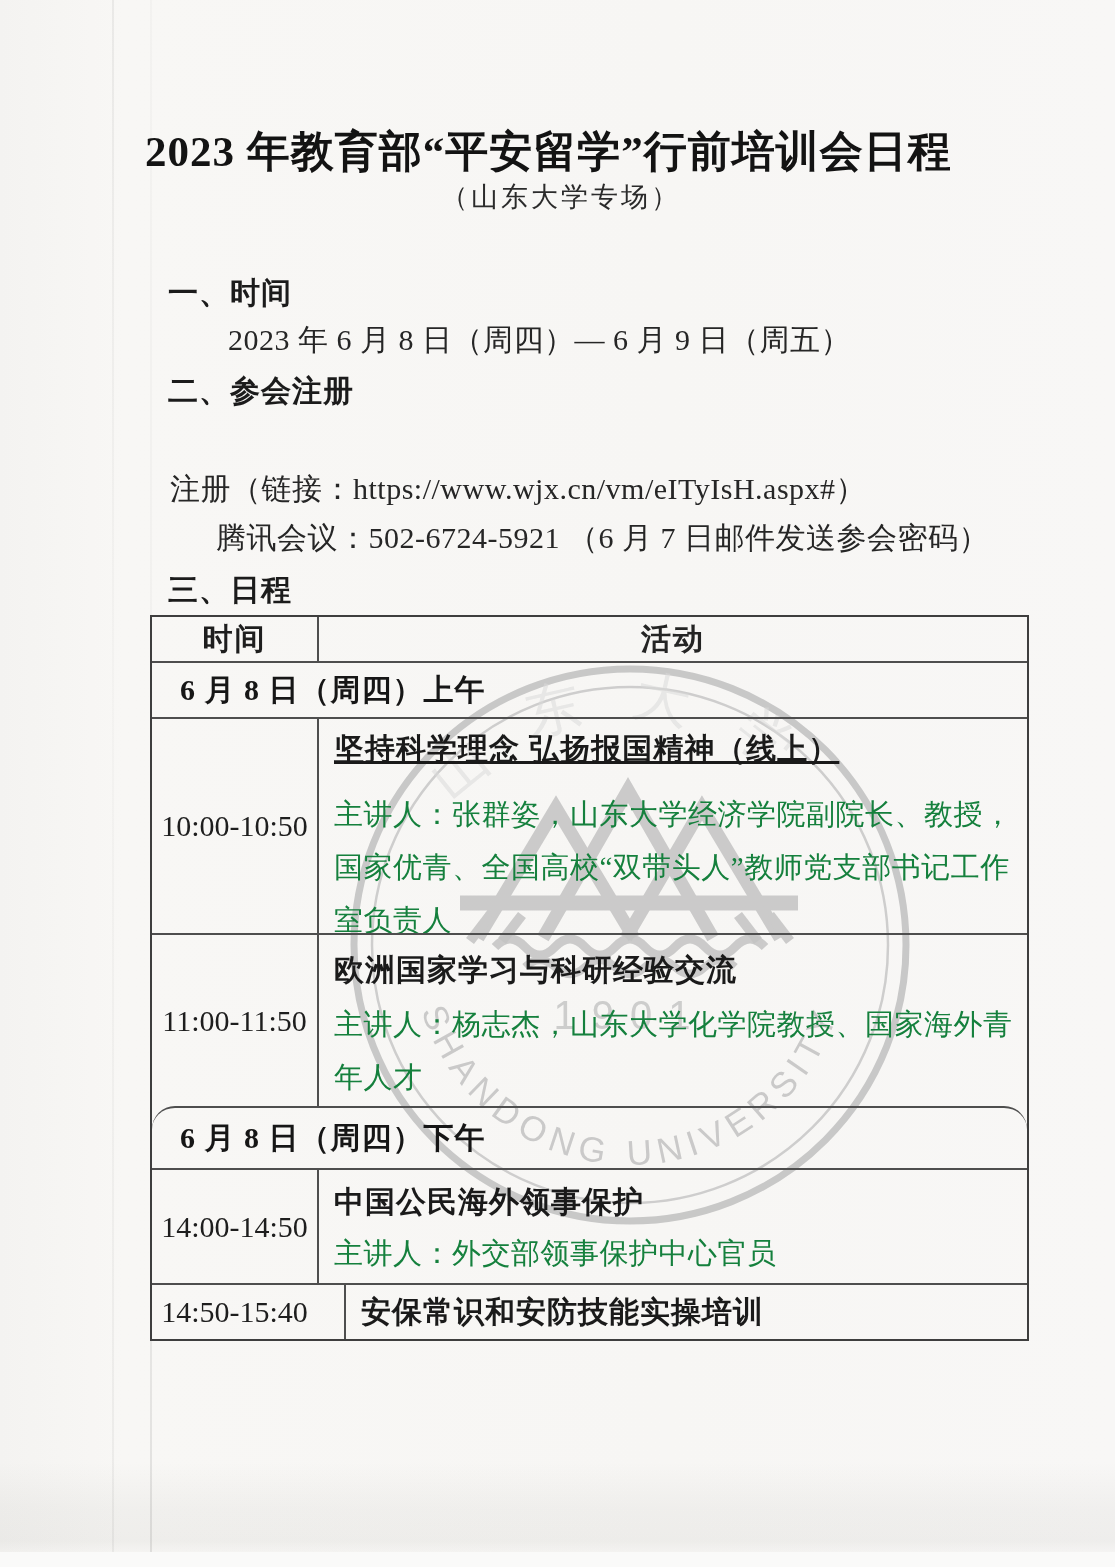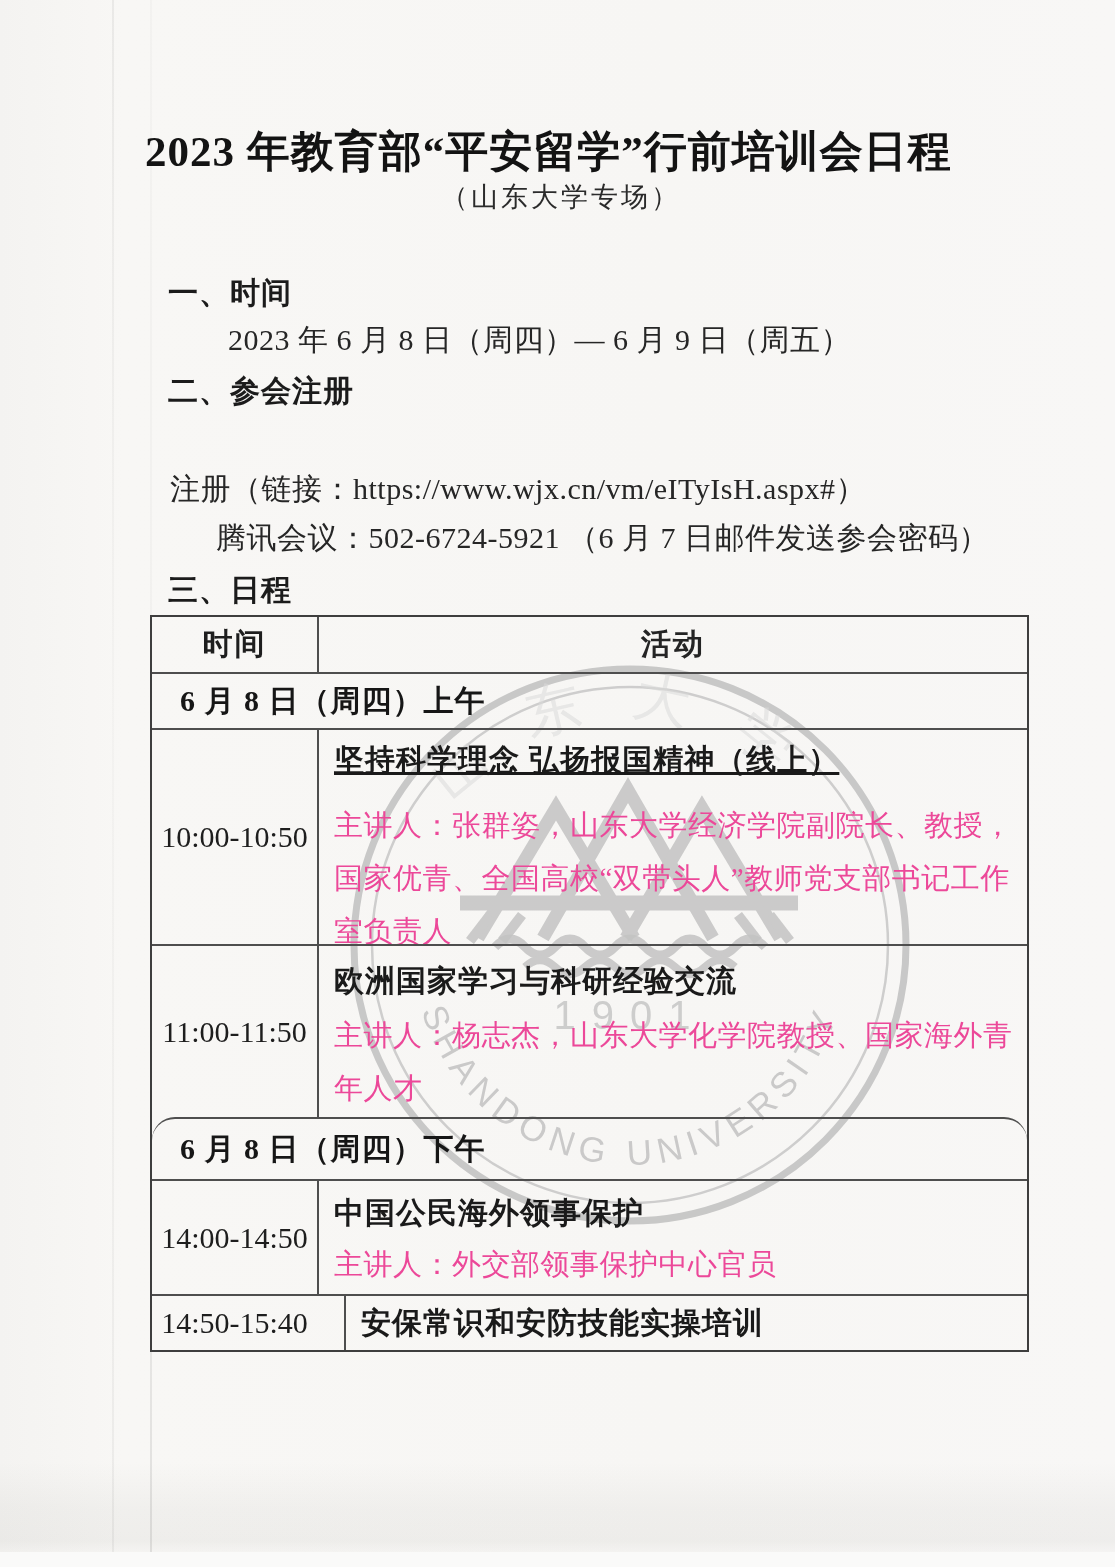--- a/index.html
+++ b/index.html
@@ -42,21 +42,21 @@
   .tcell-time{width:165px;flex:0 0 165px;display:flex;align-items:center;justify-content:center;
     box-sizing:border-box;font-size:30px;color:#1e1e1e;}
   .tcell-act{flex:1;box-sizing:border-box;border-left:2px solid #4e4e4e;
     padding:0 12px 0 15px;overflow:hidden;}
   .thead .tcell-time,.thead .tcell-act{font-weight:700;font-size:30px;letter-spacing:2px;
     display:flex;align-items:center;justify-content:center;padding:0;}
   .sect{box-sizing:border-box;display:flex;align-items:center;padding-left:28px;
     font-weight:700;font-size:30px;color:#161616;letter-spacing:1px;}
   .a-title{font-family:"Liberation Sans","DejaVu Sans",sans-serif;font-weight:700;
     font-size:30px;color:#1a1a1a;line-height:44px;letter-spacing:1px;}
-  .a-speaker{font-size:29px;color:#ec4899;line-height:53px;margin:0;
+  .a-speaker{font-size:29px;color:#15803d;line-height:53px;margin:0;
     word-break:break-all;letter-spacing:.5px;}
   .r-idx1 .a-title{margin-top:8px;text-decoration:underline;}  .r-idx1 .a-speaker{margin-top:17px;}
   .r-idx2 .a-title{margin-top:13px;} .r-idx2 .a-speaker{margin-top:6px;}
   .r-idx4 .a-title{margin-top:10px;} .r-idx4 .a-speaker{margin-top:3px;}
   .r-idx5 .a-title{margin-top:0;line-height:54px;}
 </style>
 </head>
 <body>
 
 <div class="artifact crease-a"></div>
@@ -103,21 +103,21 @@
   <div class="abs h2" style="left:168px;top:272px;">一、时间</div>
   <div class="abs bline" style="left:228px;top:319px;">2023 年 6 月 8 日（周四）— 6 月 9 日（周五）</div>
 
   <div class="abs h2" style="left:168px;top:370px;">二、参会注册</div>
   <div class="abs bline" style="left:170px;top:468px;">注册（链接：https://www.wjx.cn/vm/eITyIsH.aspx#）</div>
   <div class="abs bline" style="left:216px;top:517px;">腾讯会议：502-6724-5921 （6 月 7 日邮件发送参会密码）</div>
 
   <div class="abs h2" style="left:168px;top:569px;">三、日程</div>
 
   <div class="tbl">
-    <div class="trow thead" style="height:55px">
+    <div class="trow thead" style="height:44px">
       <div class="tcell-time">时间</div>
       <div class="tcell-act">活动</div>
     </div>
 
   <div class="trow r-idx0 sect" style="height: 56px;">
         <span>6 月 8 日（周四）上午</span>
       </div>
       <div class="trow r-idx1" style="height: 216px;">
         <div class="tcell-time">10:00-10:50</div>
         <div class="tcell-act">

